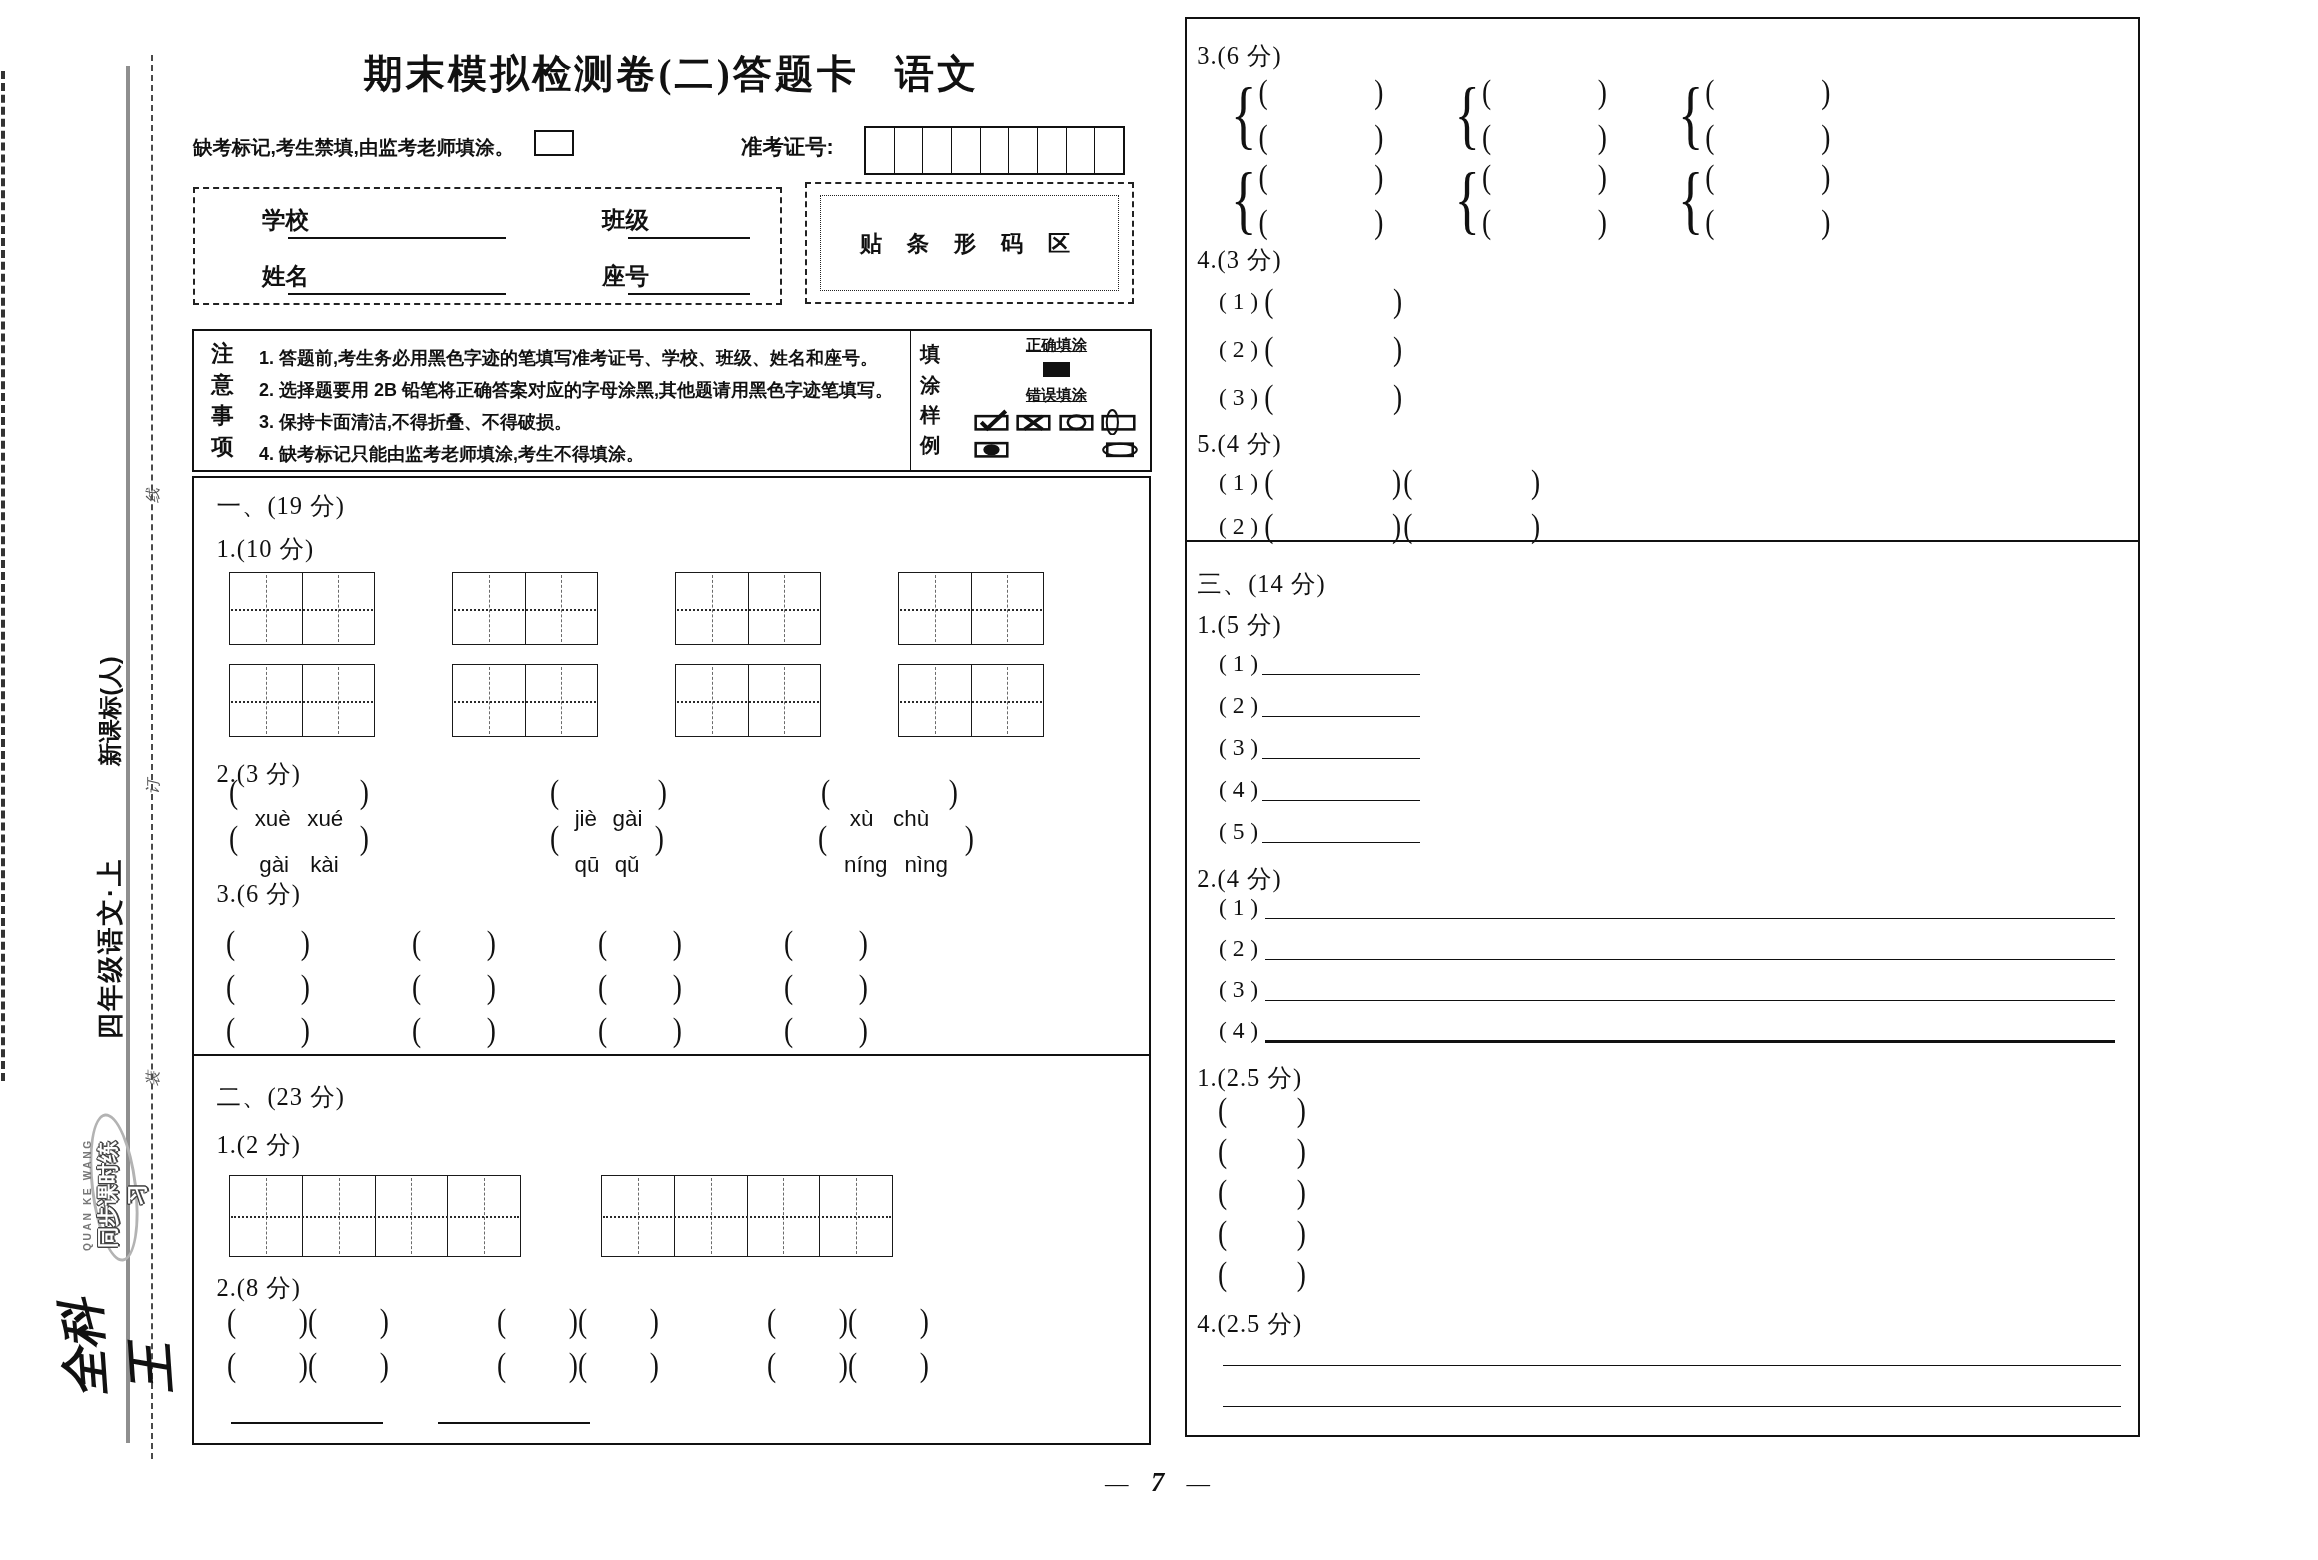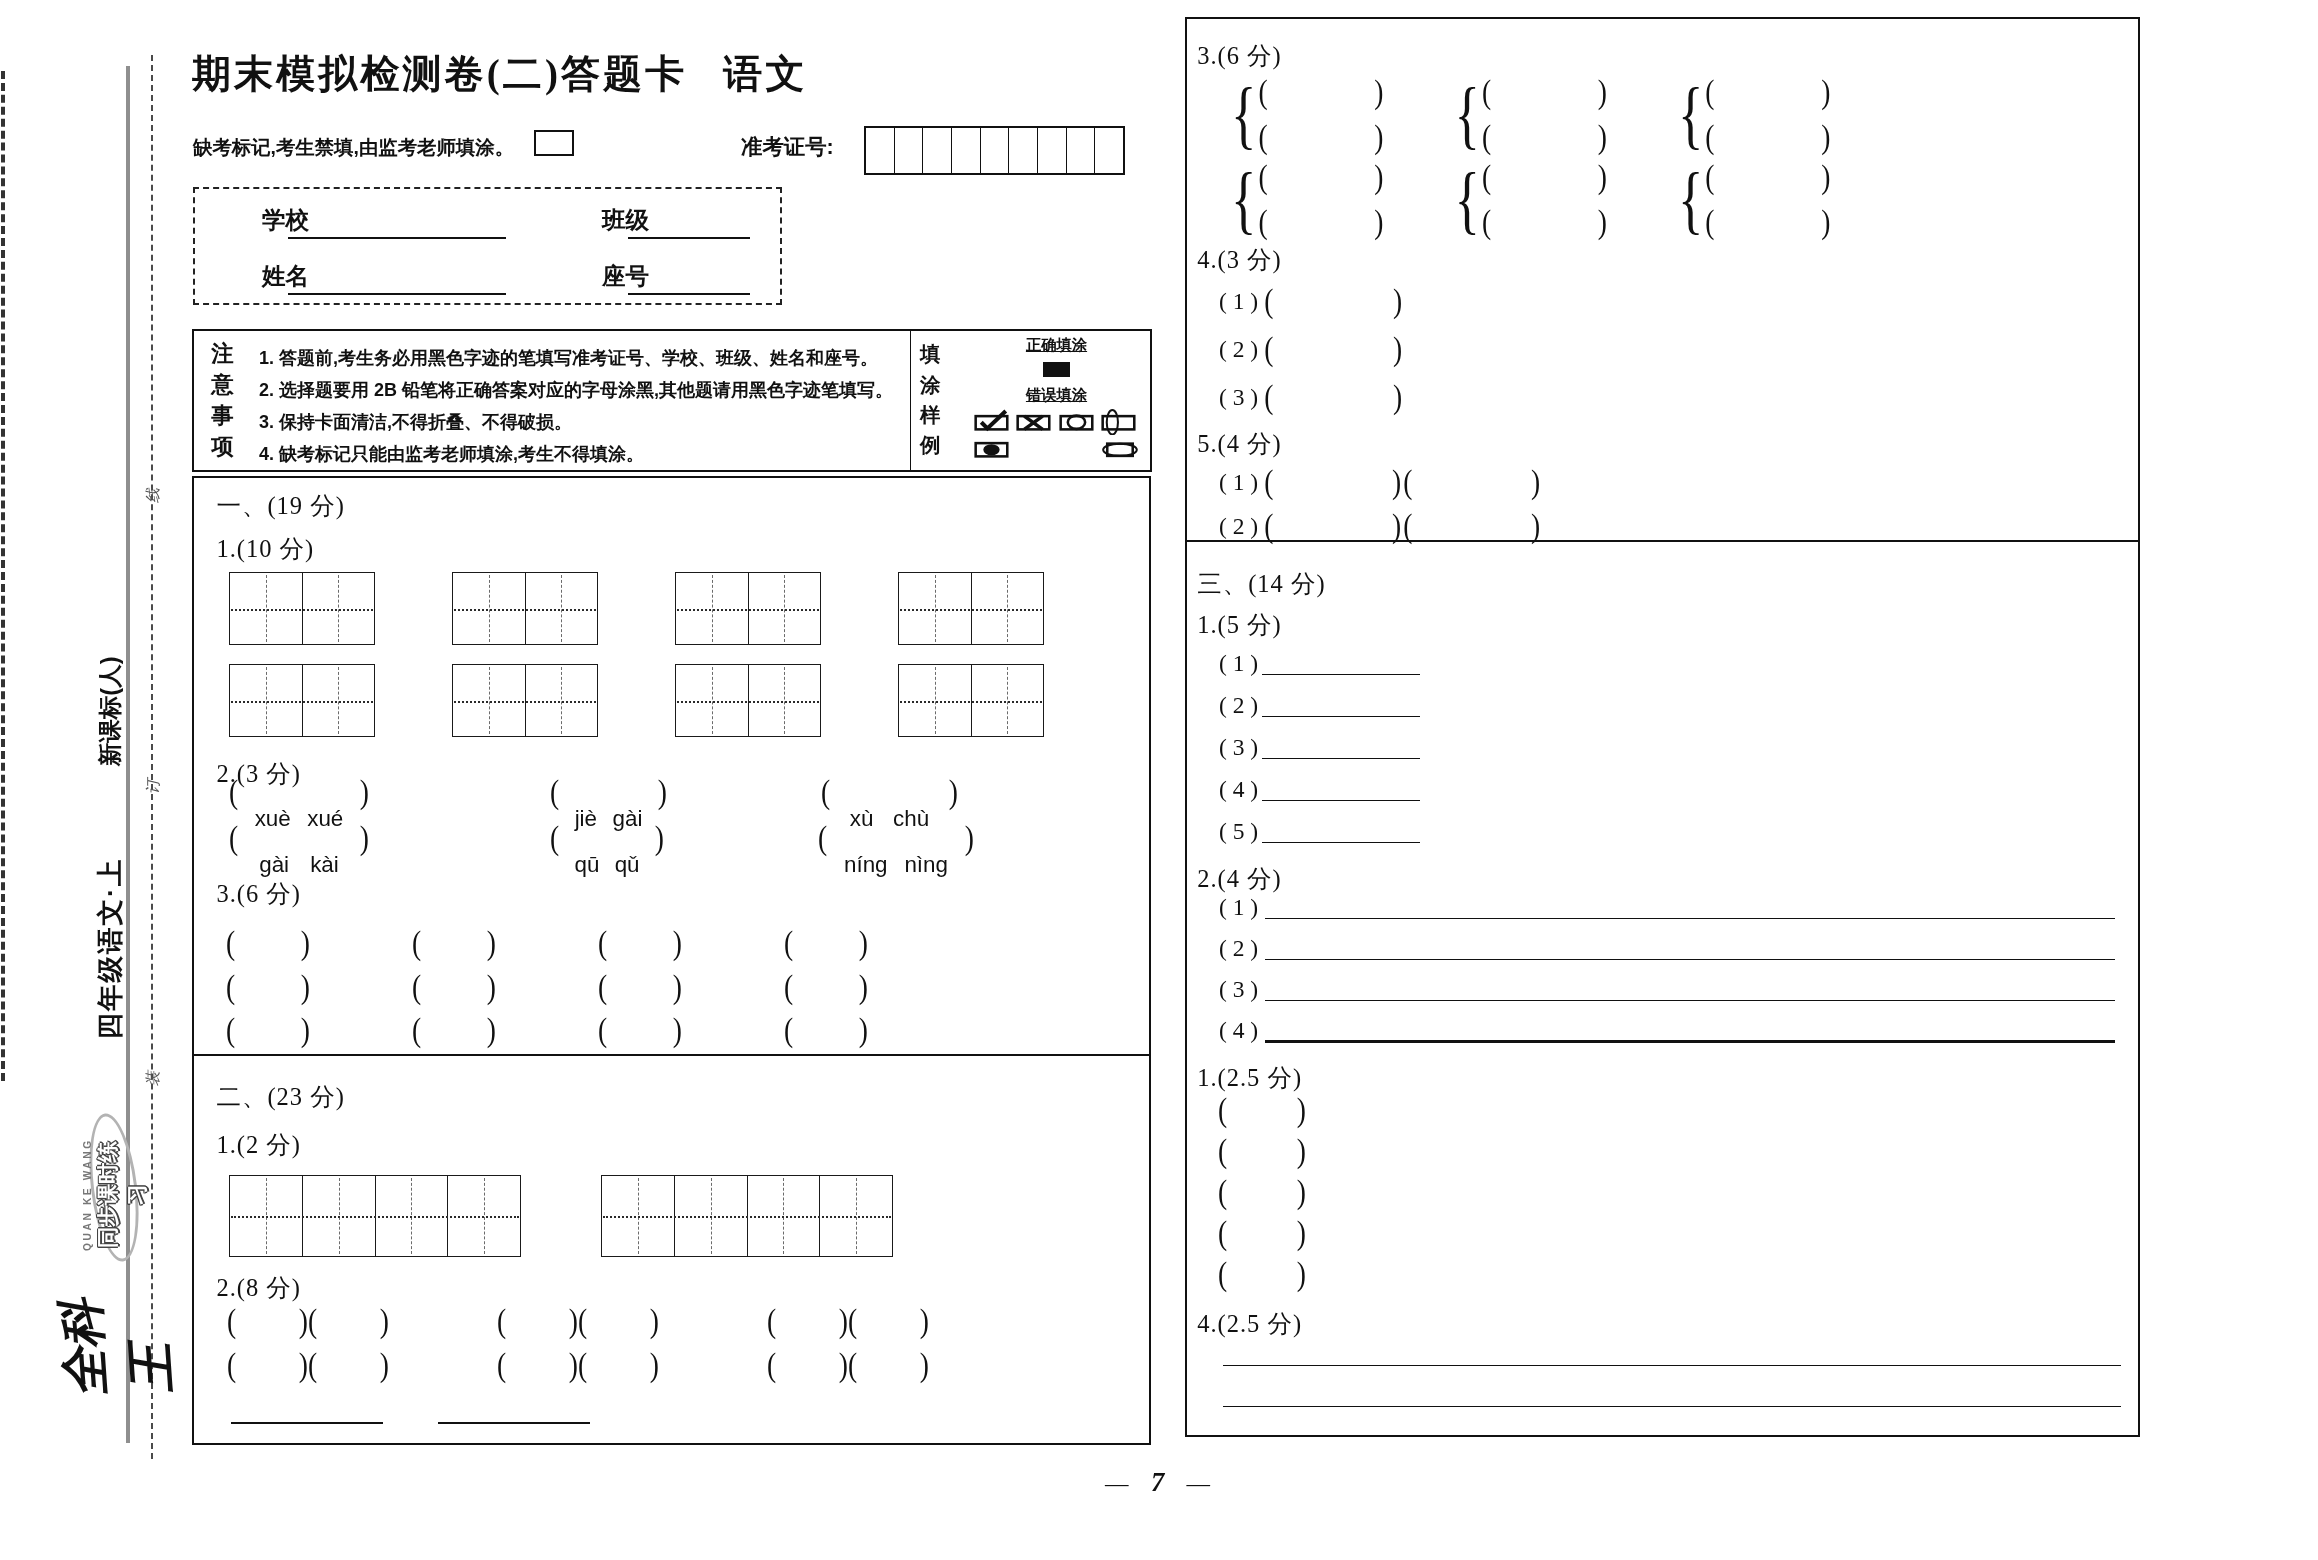--- a/index.html
+++ b/index.html
@@ -18,21 +18,21 @@
   .logo{position:absolute;left:-14.3px;top:1224px;width:260px;height:82px;transform:rotate(-90deg);
         display:flex;align-items:center;gap:9.2px;}
   .logo-zh-main{font:bold italic 49px "Liberation Serif",serif;color:#111;transform:rotate(-4deg);}
   .logo-sub{position:relative;width:133px;text-align:center;}
   .logo-swoosh{position:absolute;left:-8.2px;top:9.2px;width:143px;height:40px;border:3.1px solid #b3b3b3;
         border-radius:50%;transform:rotate(-7deg);}
   .logo-en{position:relative;font:bold 10.2px "Liberation Sans",sans-serif;letter-spacing:2.6px;color:#777;}
   .logo-zh-sub{position:relative;font:bold 21.4px "Liberation Sans",sans-serif;color:#fff;
         text-shadow:-1.5px 0 #444,1.5px 0 #444,0 -1.5px #444,0 1.5px #444,1px 1px #444,-1px -1px #444;}
   
-  .title{position:absolute;left:192px;top:47px;width:959px;text-align:left;
+  .title{position:absolute;left:192px;top:47px;width:959px;text-align:center;
          font-weight:bold;font-size:39px;letter-spacing:3.1px;}
   .title .subj{margin-left:36px;}
   .absent-note{position:absolute;left:193px;top:134px;font:bold 19.4px "Liberation Sans",sans-serif;}
   .absent-box{position:absolute;left:534px;top:130px;width:36px;height:22.4px;border:2px solid #111;}
   .examno-label{position:absolute;left:741px;top:132px;font:bold 21.4px "Liberation Sans",sans-serif;}
   .examno-grid{position:absolute;left:864px;top:126px;width:261px;height:49px;border:2.6px solid #111;
          display:flex;box-sizing:border-box;}
   .ecell{flex:1;border-left:1.5px solid #111;}
   .ecell:first-child{border-left:none;}
   
@@ -140,20 +140,25 @@
     <span class="ilabel" style="left:31px;top:17.3px">学校</span>
     <span class="iline" style="left:93px;top:19.4px;width:218px"></span>
     <span class="ilabel" style="left:371px;top:17.3px">班级</span>
     <span class="iline" style="left:433px;top:19.4px;width:122px"></span>
     <span class="ilabel" style="left:31px;top:73px">姓名</span>
     <span class="iline" style="left:93px;top:75px;width:218px"></span>
     <span class="ilabel" style="left:371px;top:73px">座号</span>
     <span class="iline" style="left:433px;top:75px;width:122px"></span>
   </div>
 
+  <div class="bcouter">
+    <div class="bcinner">
+      <span class="bctext">贴 条 形 码 区</span>
+    </div>
+  </div>
 
   <div class="noticebox">
     <div class="vstack nt" id="notice-title">
         <span>注</span>
         <span>意</span>
         <span>事</span>
         <span>项</span>
       </div>
     <div class="nitems" id="notice-items">
         <div class="nline">1. 答题前,考生务必用黑色字迹的笔填写准考证号、学校、班级、姓名和座号。</div>

